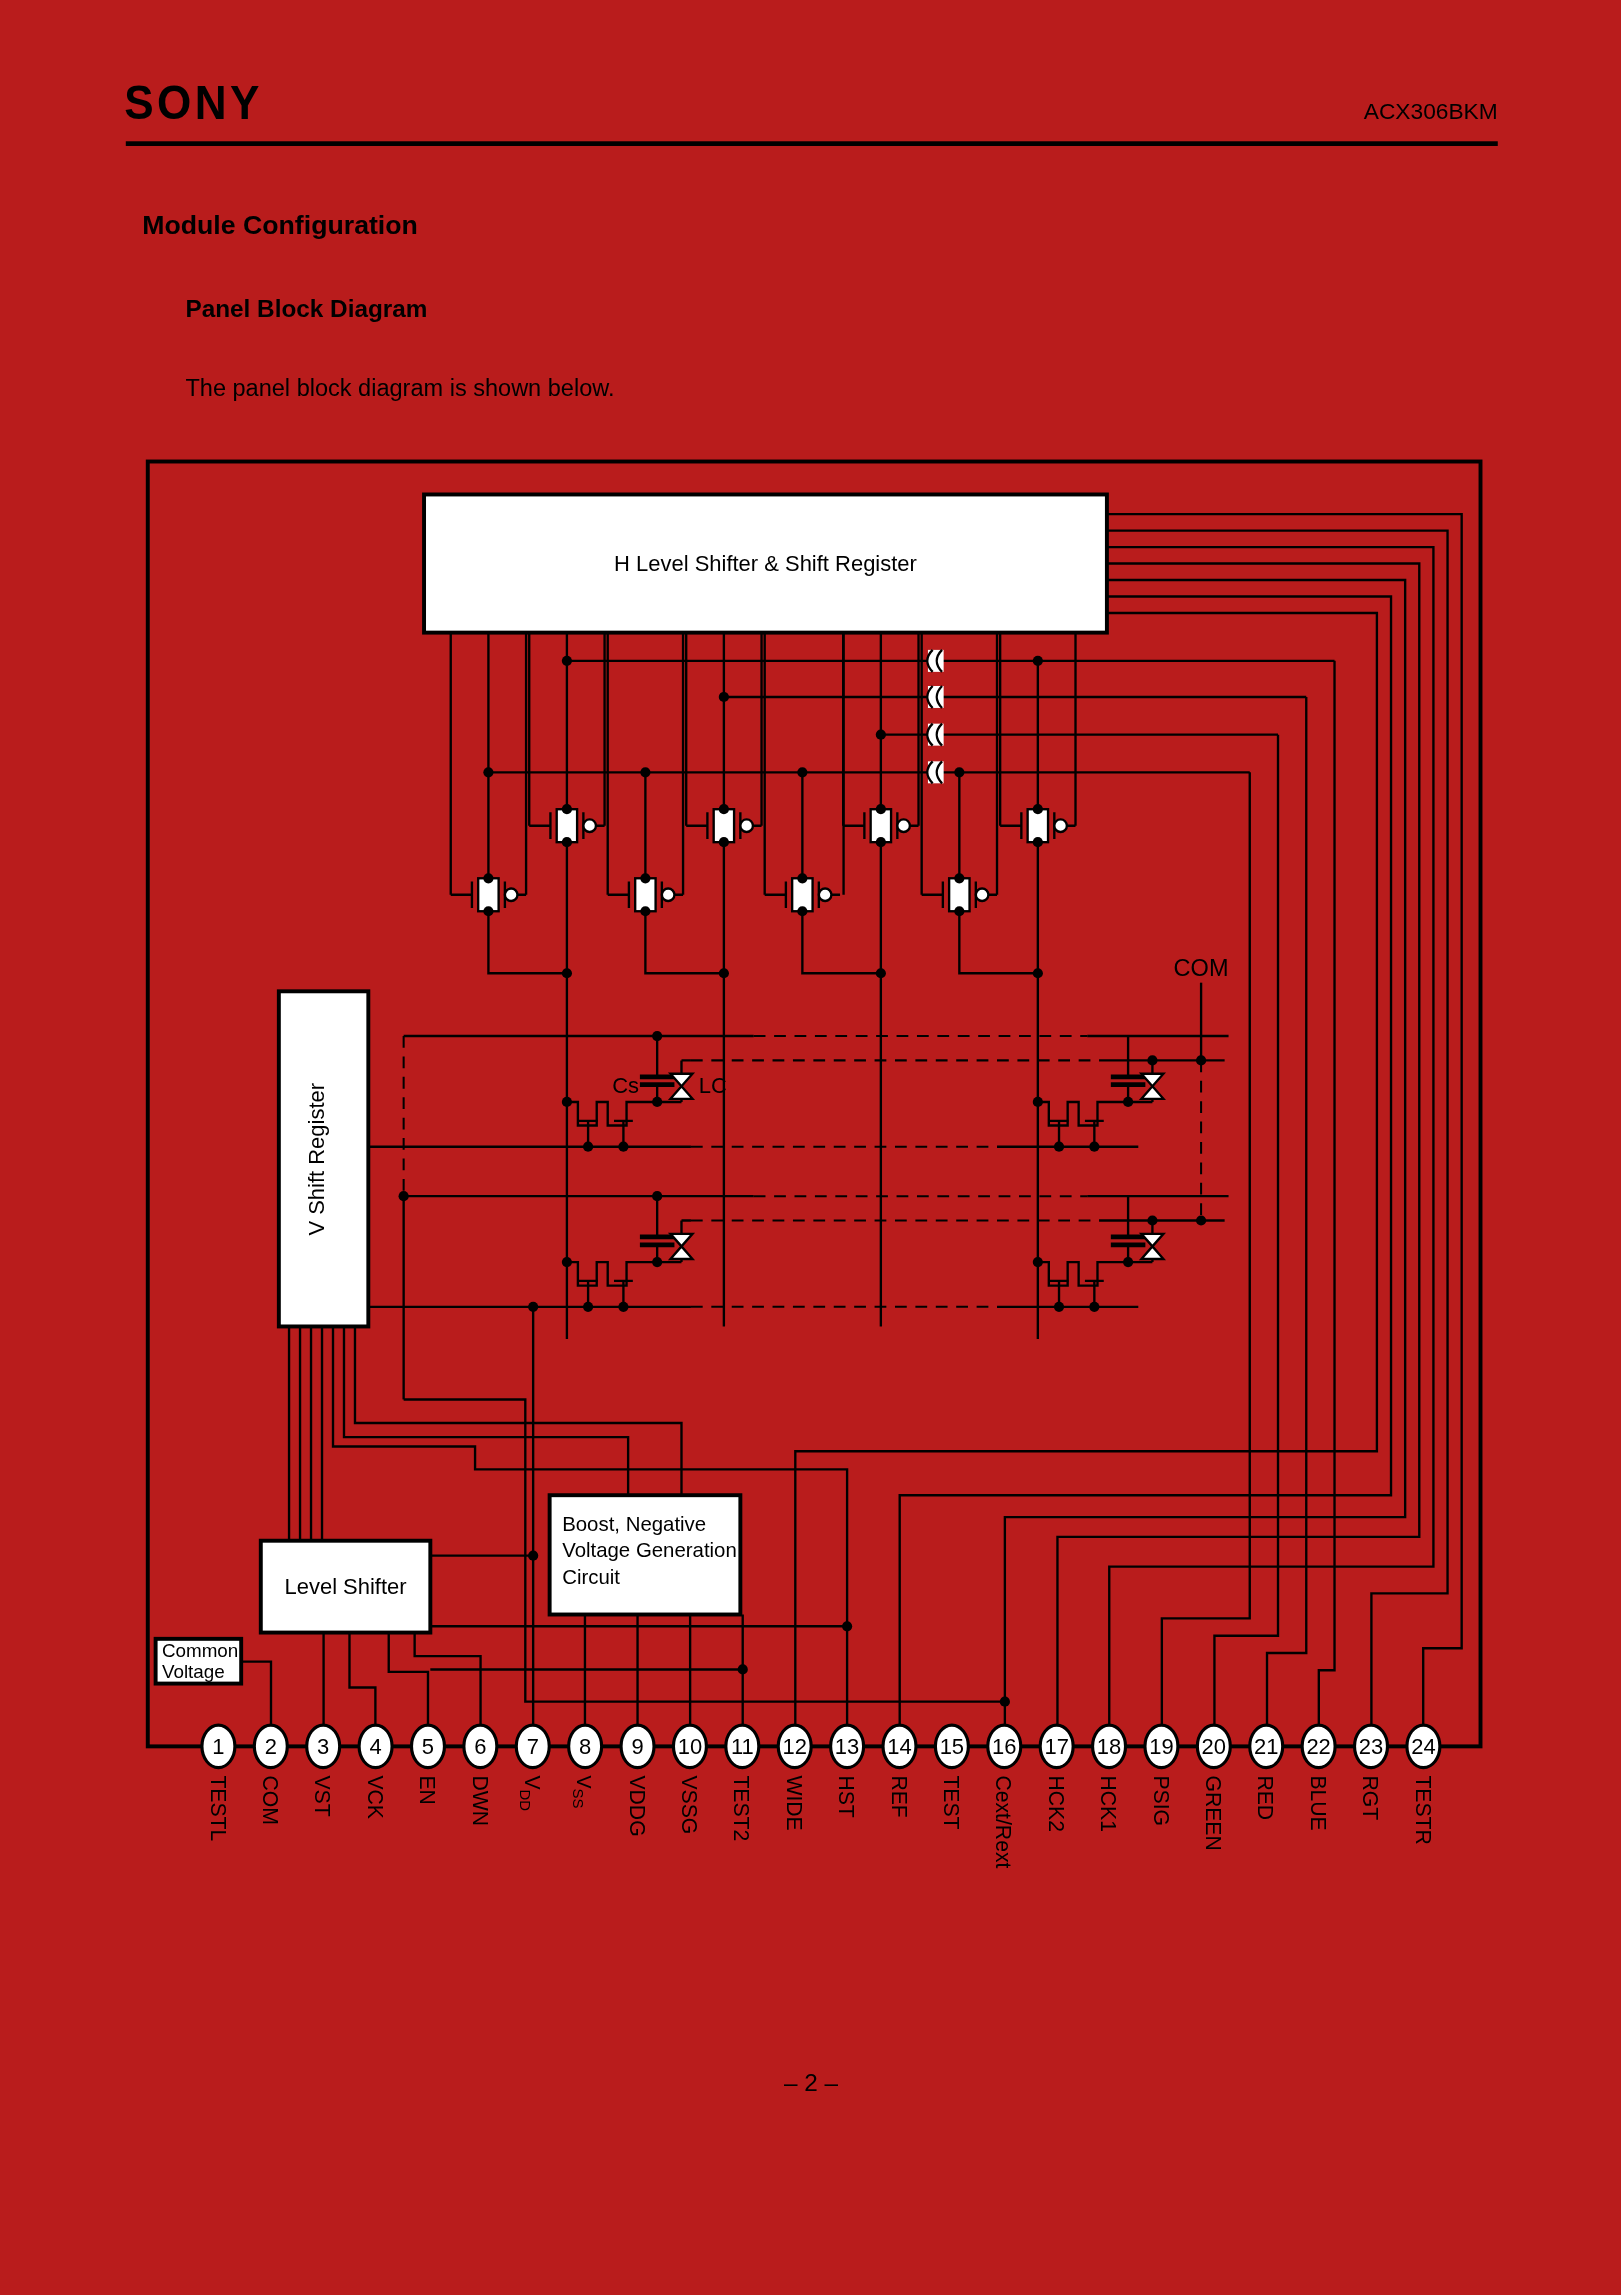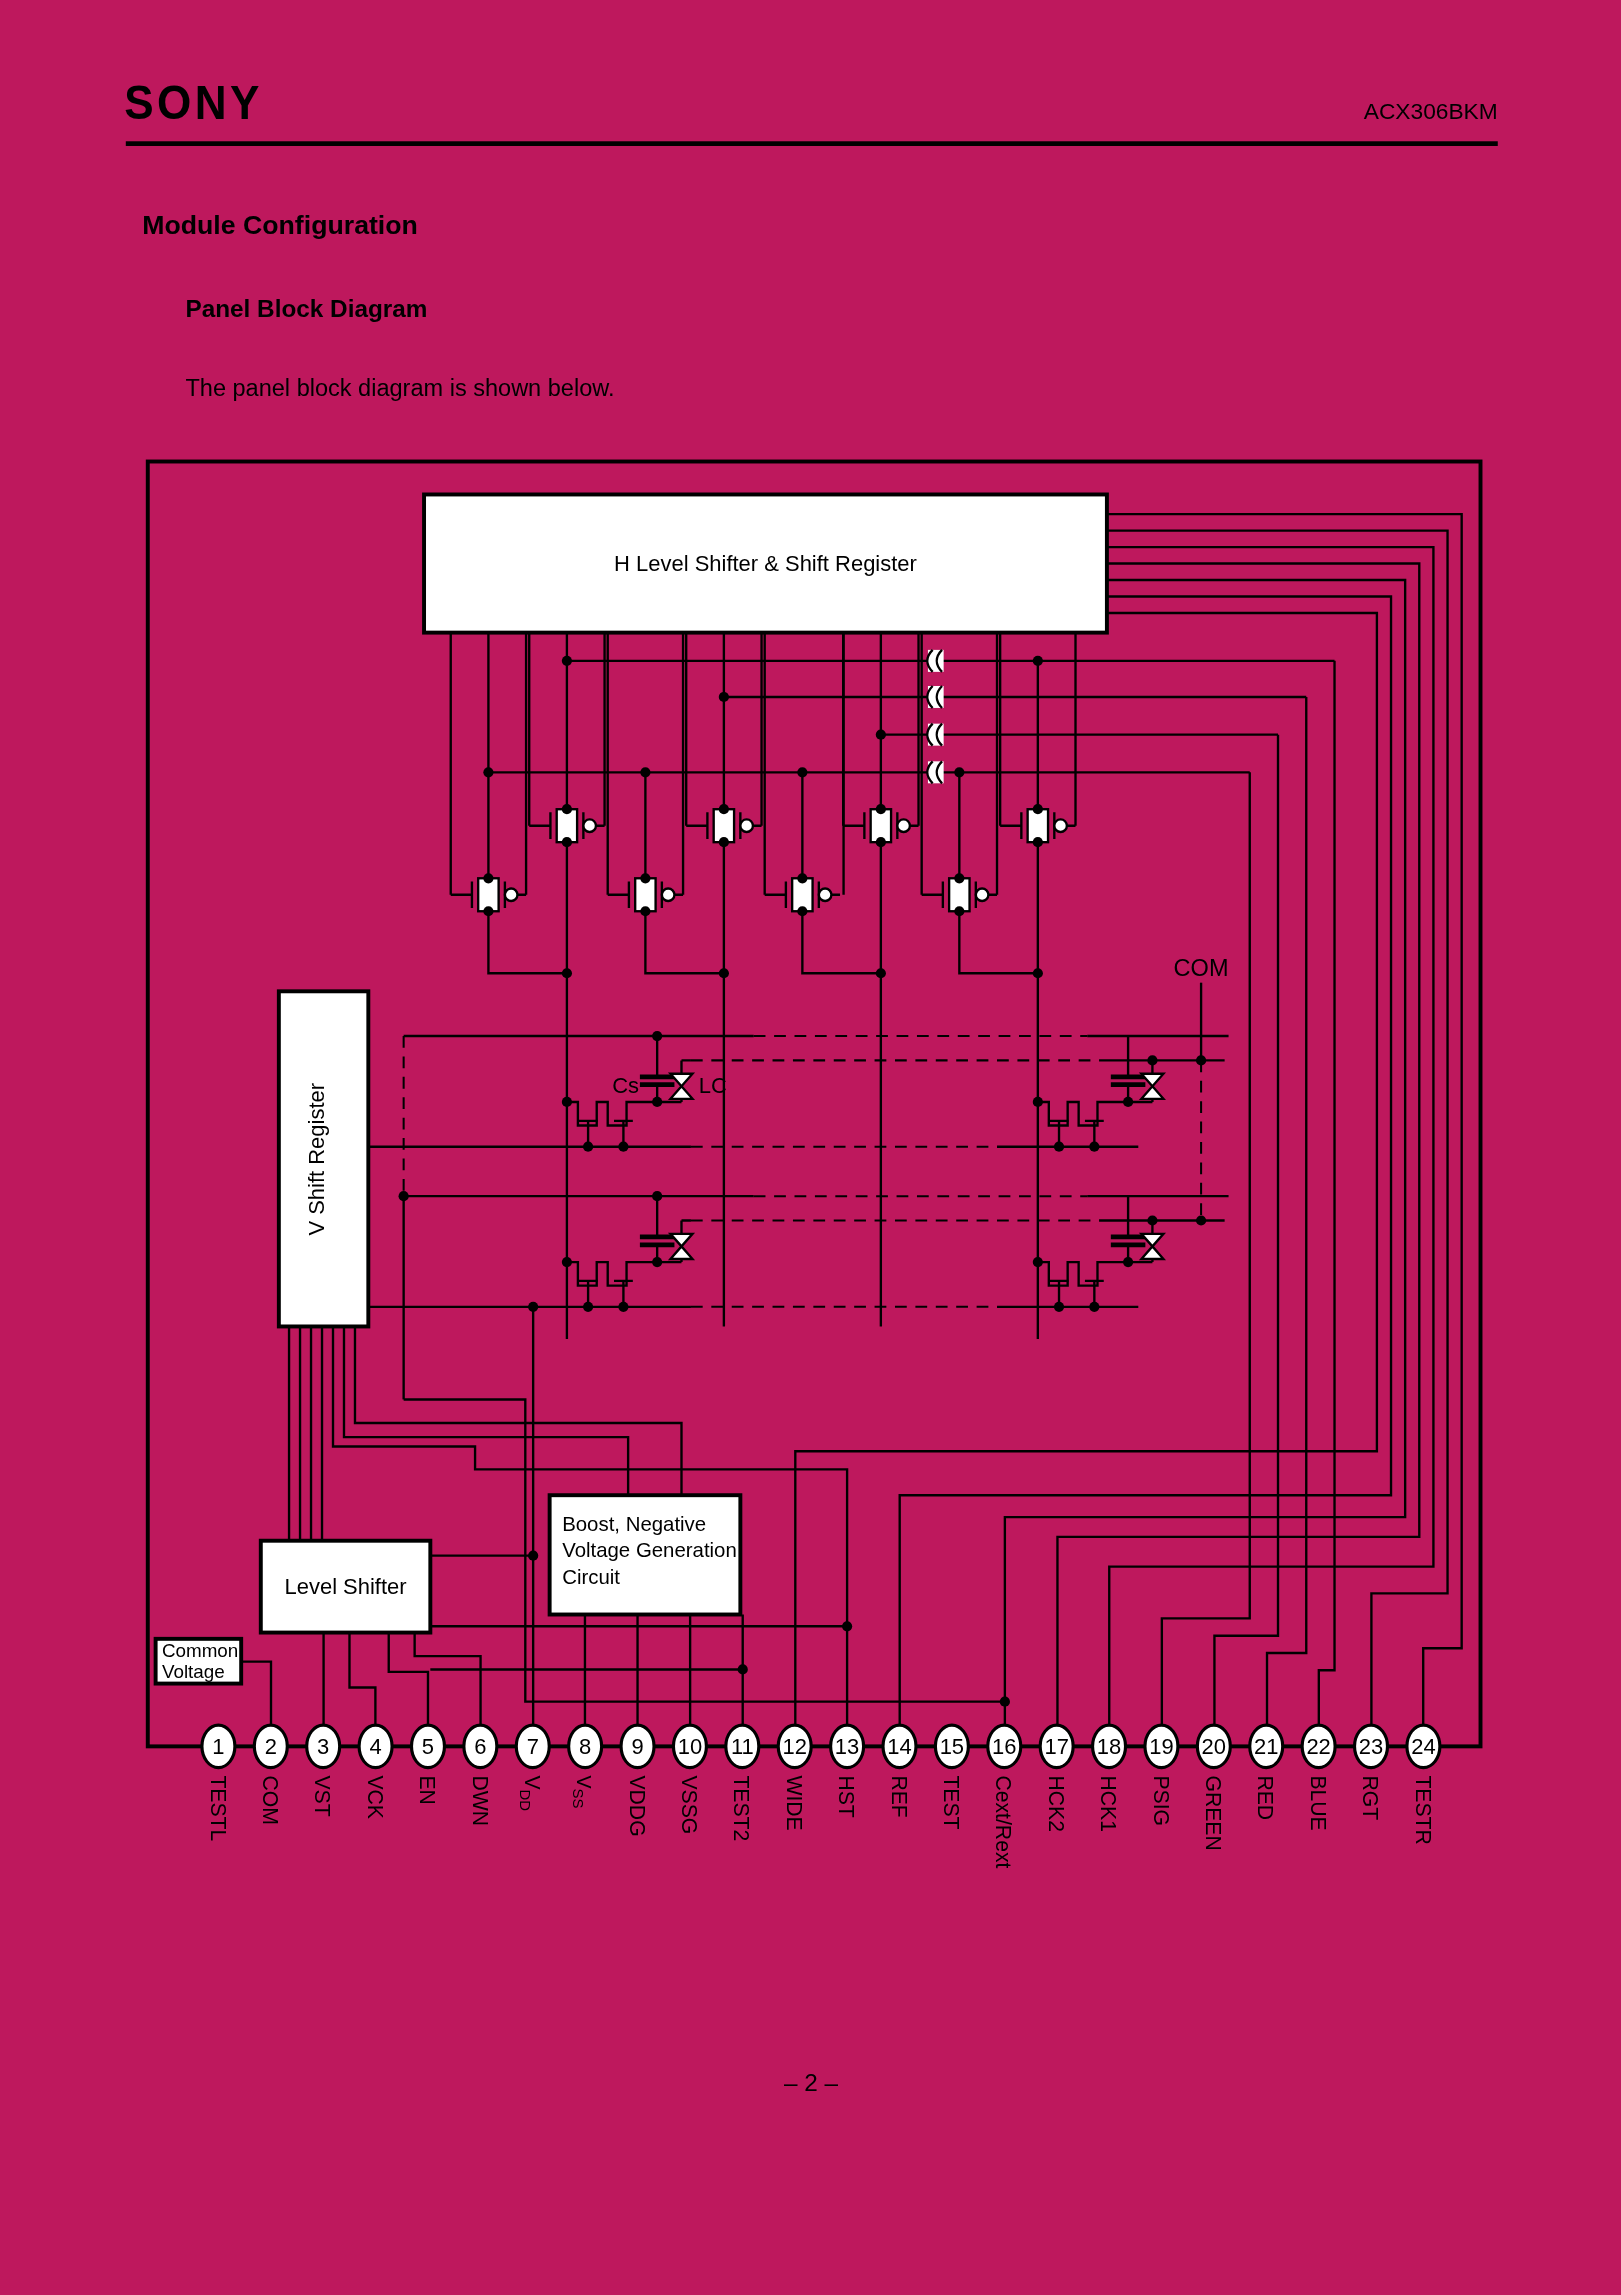--- a/index.html
+++ b/index.html
@@ -1,17 +1,17 @@
 <!DOCTYPE html>
 <html style="font-size:12.6px"><head>
 <meta charset="utf-8">
 <style>
   html,body{margin:0;padding:0;background:#ffffff;}
   body{font-family:"Liberation Sans",sans-serif;}
-  .page{position:relative;width:1622px;height:2295px;background:#be185d;overflow:hidden;}
+  .page{position:relative;width:1622px;height:2295px;background:#b91c1c;overflow:hidden;}
   svg{position:absolute;left:0;top:0;}
   svg text{fill:#000;font-family:"Liberation Sans",sans-serif;}
   .wire{stroke:#000;stroke-width:3;fill:none;}
   .wired{stroke:#000;stroke-width:2.6;fill:none;stroke-dasharray:15 11;}
   .blk{fill:#ffffff;stroke:#000;stroke-width:5;}
   .dot{fill:#000;stroke:none;}
 </style>
 </head>
 <body>
 

